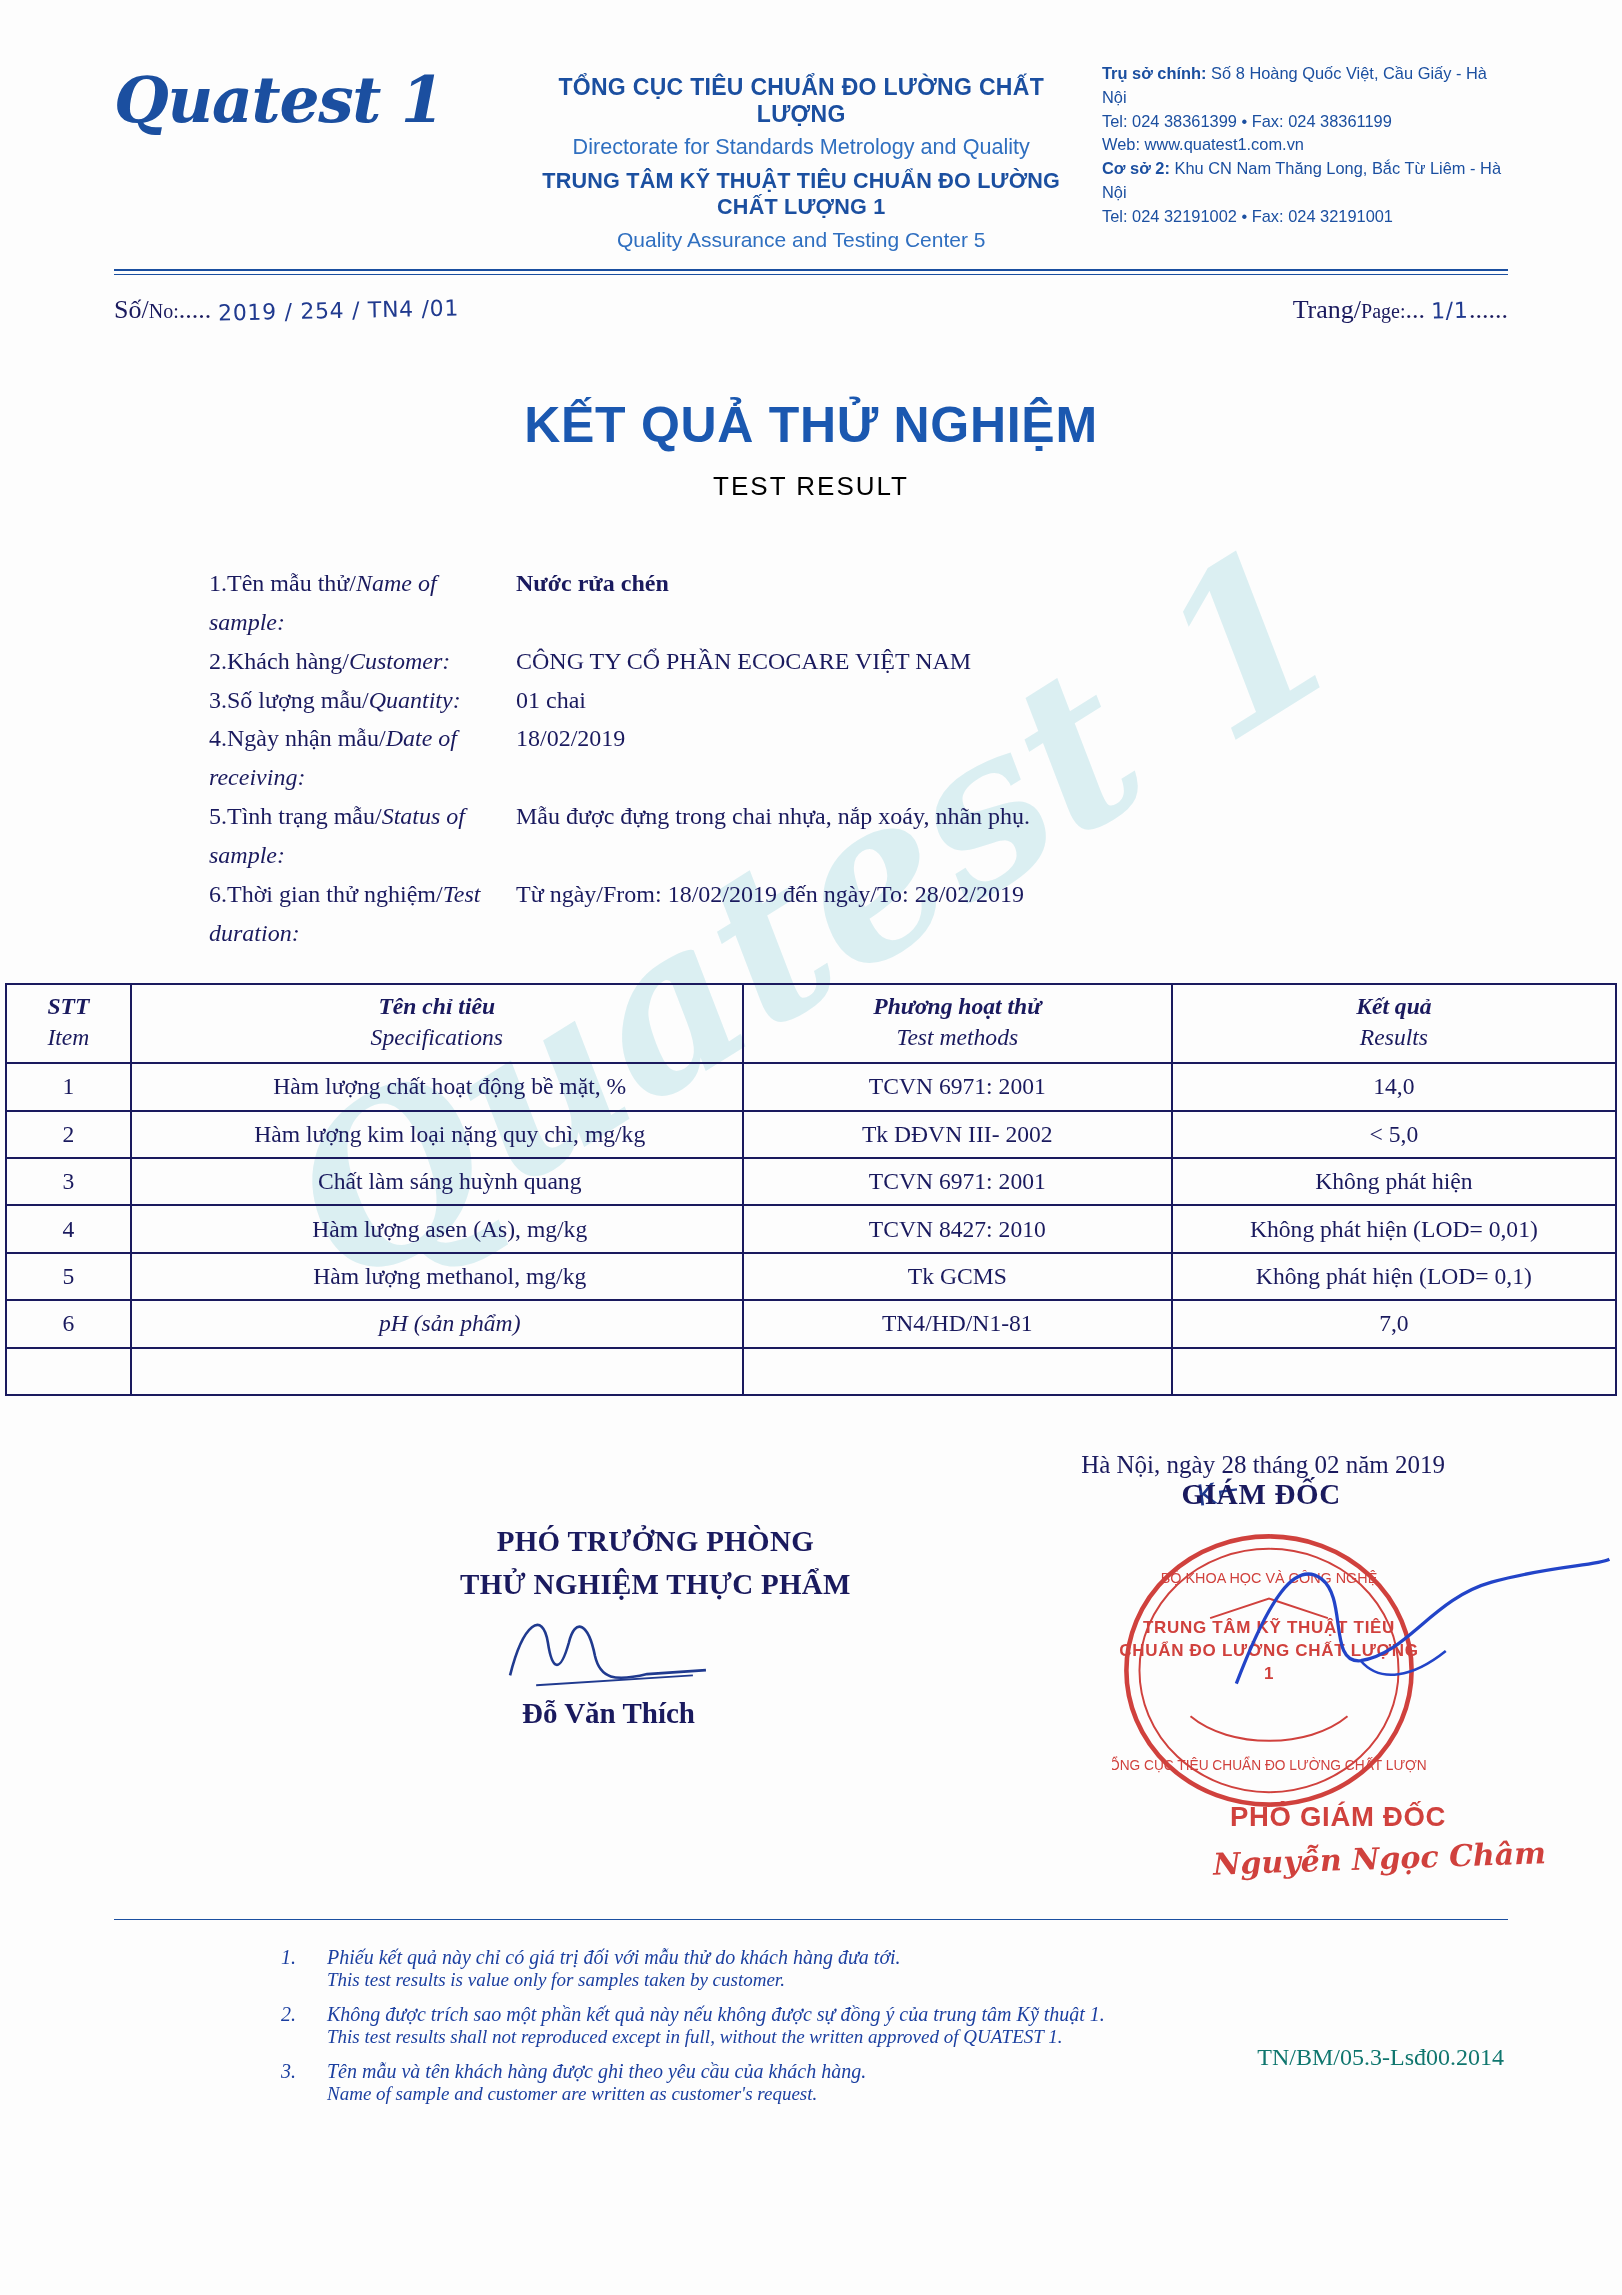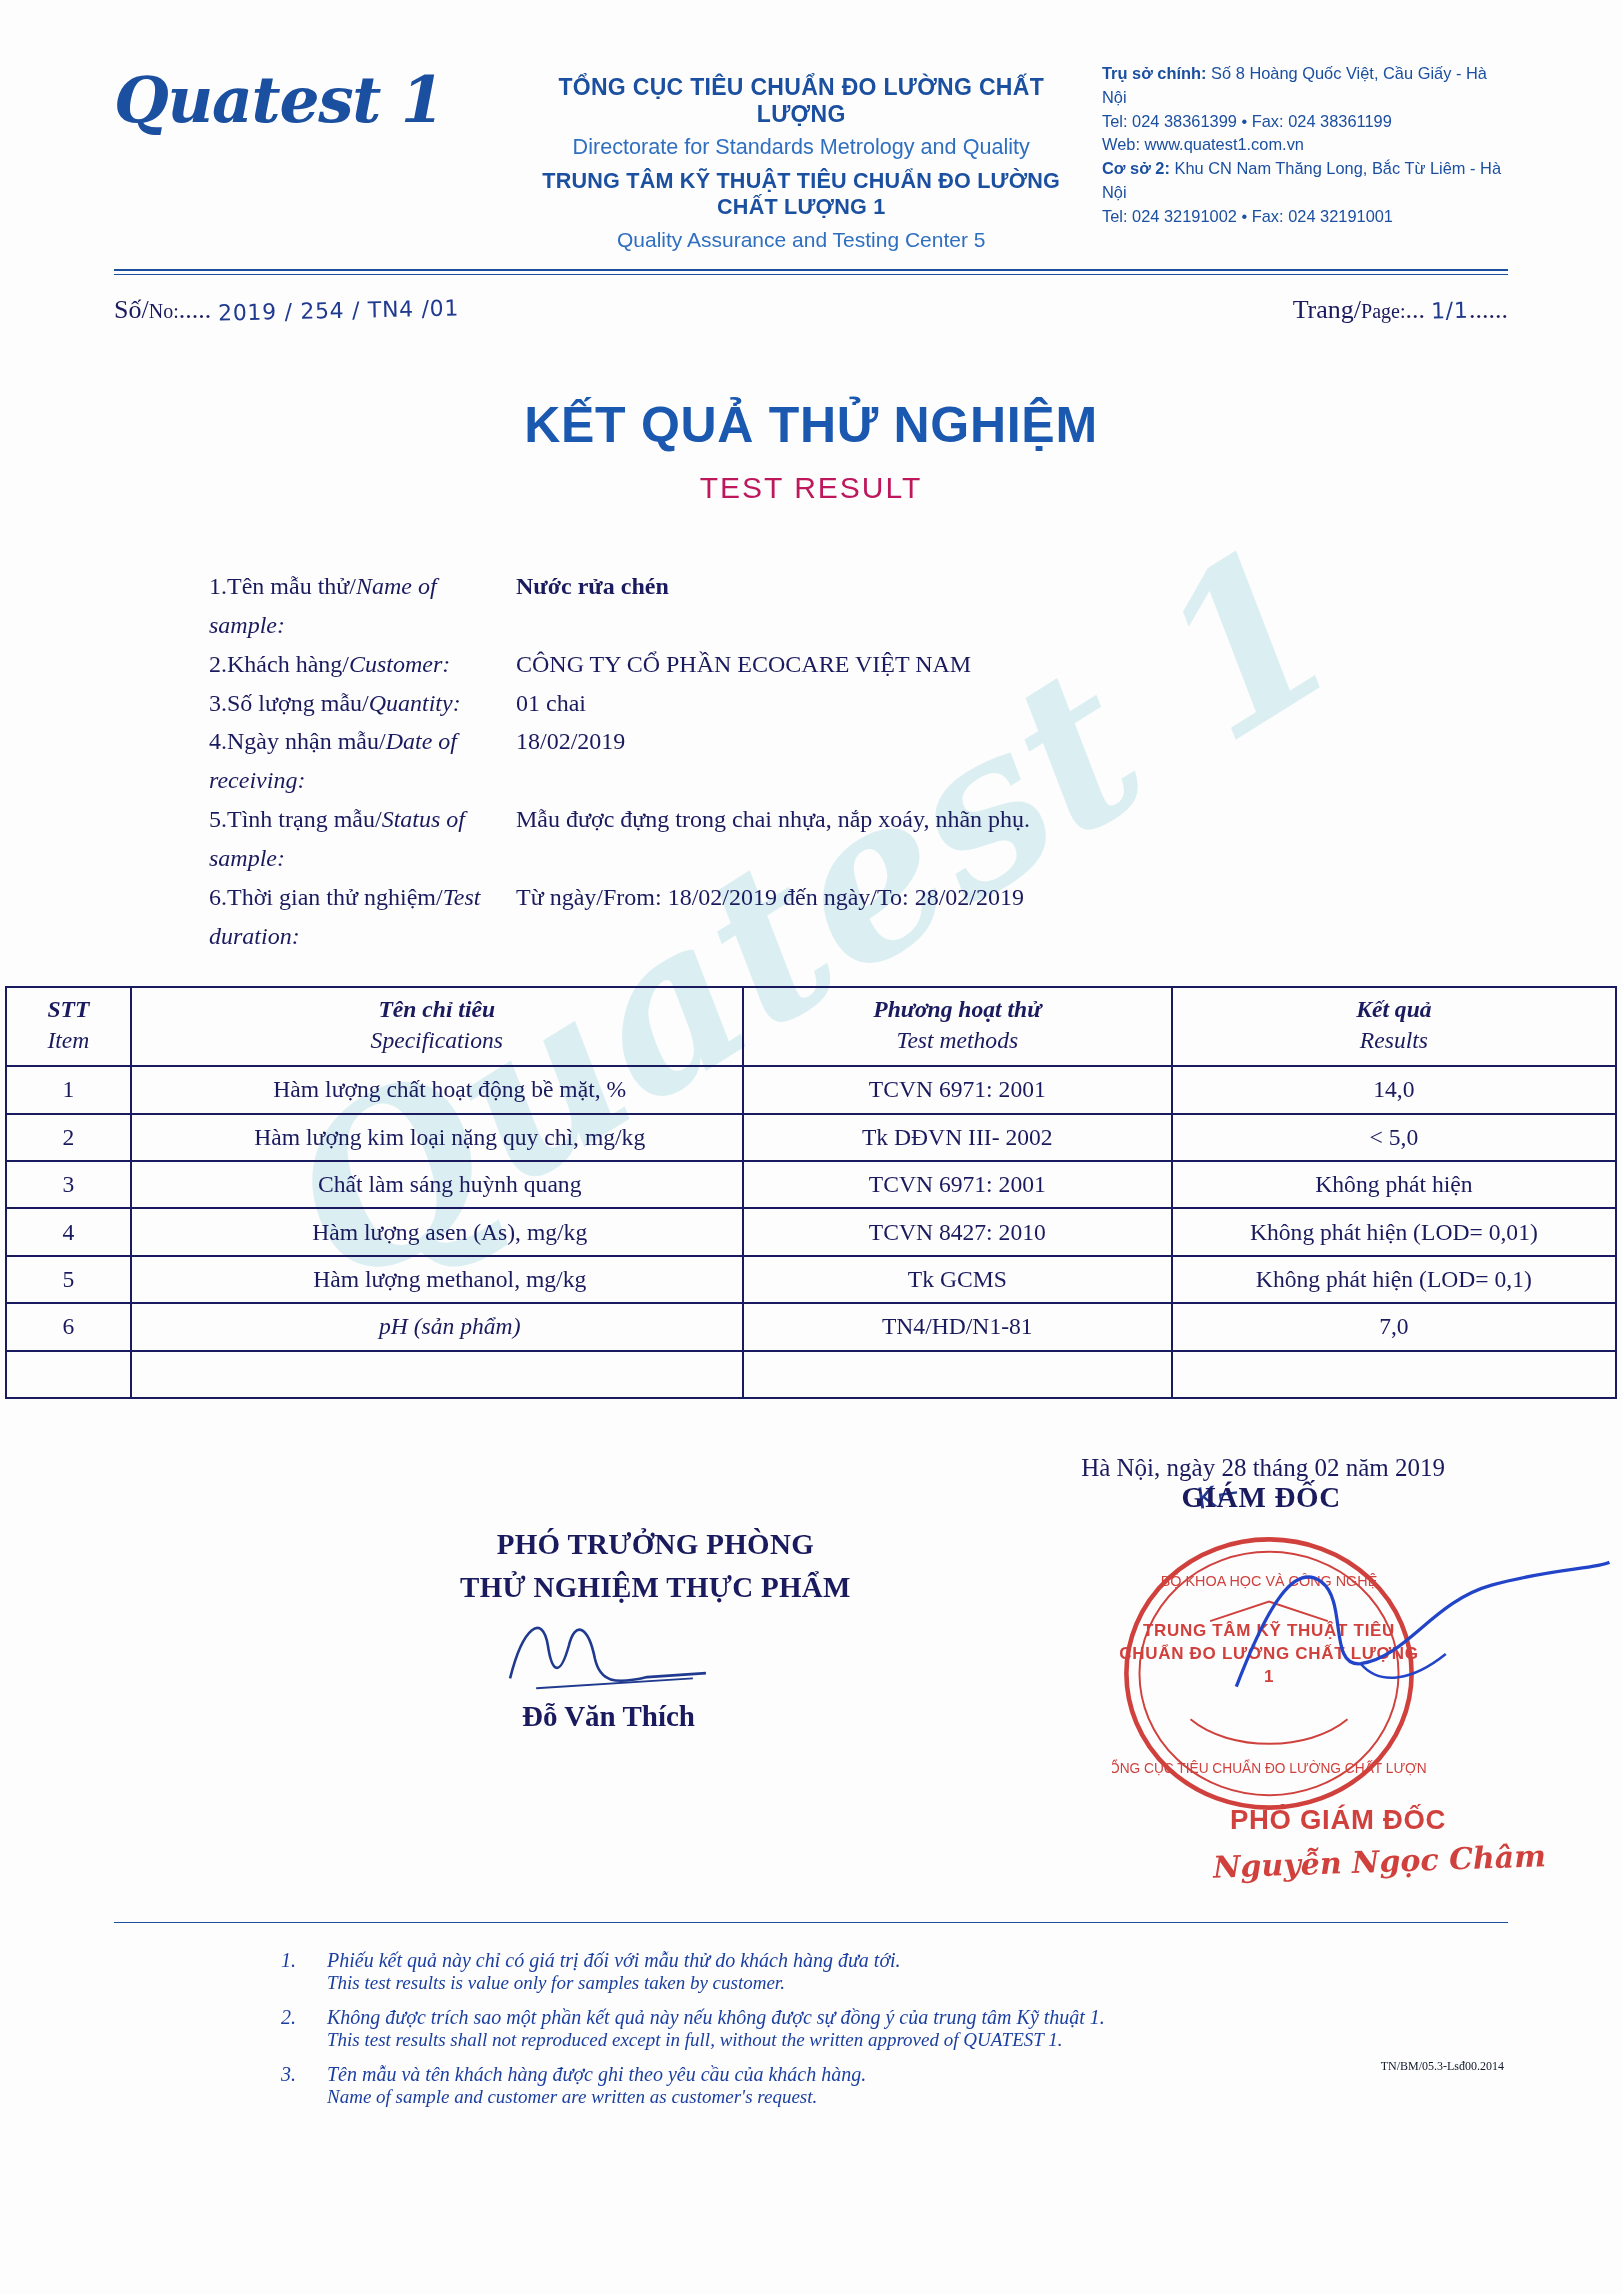--- a/index.html
+++ b/index.html
@@ -140,22 +140,22 @@
     font-family: "Liberation Sans", sans-serif;
     font-weight: bold;
     font-size: 50px;
     color: #1b58b0;
     letter-spacing: 0.7px;
   }
   .subtitle {
     text-align: center;
     margin-top: 17px;
     font-family: "Liberation Sans", sans-serif;
-    font-size: 30px;
-    color: #be185d;
+    font-size: 26px;
+    color: #000000;
     letter-spacing: 2px;
   }
 
   
   .info {
     margin: 62px 0 0 209px;
     font-size: 24px;
     line-height: 1.62;
   }
   .info .row { display: flex; }
@@ -318,22 +318,22 @@
   }
   .notes .nrow { display: flex; margin-bottom: 11.8px; }
   .notes .num { width: 46px; flex: 0 0 46px; font-style: italic; }
   .notes .body { flex: 1 1 auto; }
   .notes .vi { font-style: italic; }
   .notes .en { font-style: italic; font-size: 19px; }
   .docid {
     position: absolute;
     right: 118px;
     bottom: 34px;
-    font-size: 12px;
-    color: #0f172a;
+    font-size: 24px;
+    color: #0f766e;
   }
 </style>
 </head>
 <body>
 
 <div class="page">
 
   <div class="watermark">
     <span>Quatest 1</span>
   </div>

